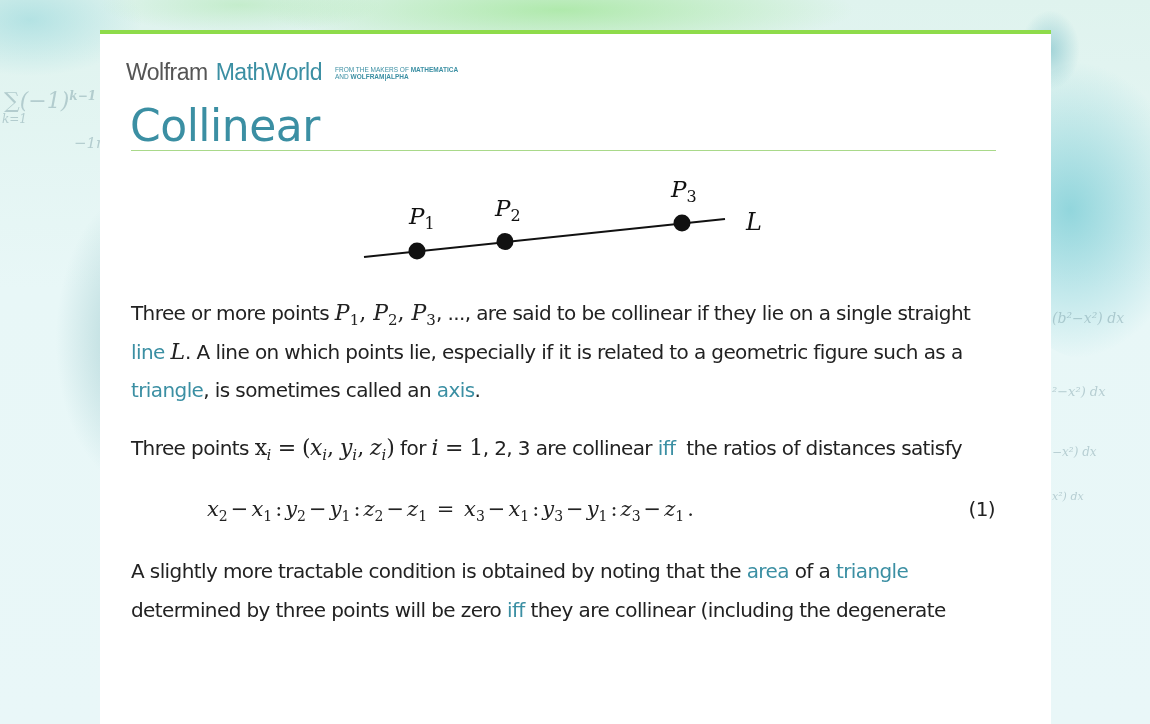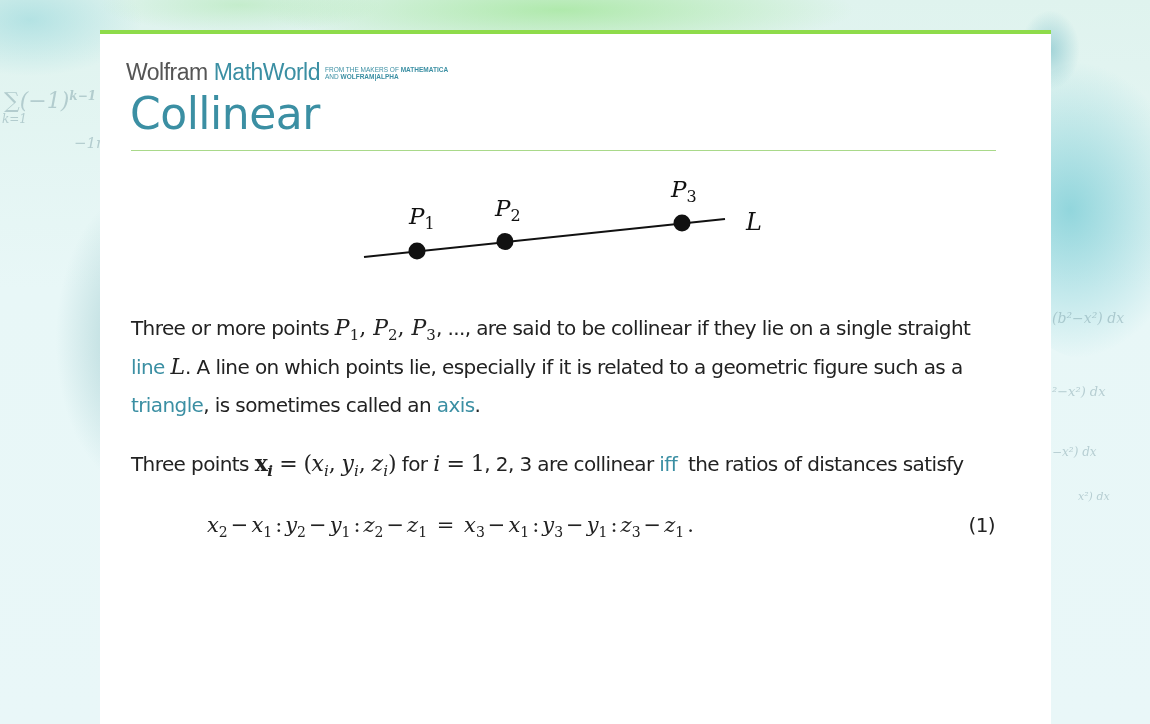--- a/index.html
+++ b/index.html
@@ -21,48 +21,49 @@
     font-family: "DejaVu Serif", serif; font-style: italic; white-space: nowrap;
   }
   .blob { position: absolute; border-radius: 50%; }
   .panel {
     position: absolute; left: 100px; top: 30px; width: 951px; height: 700px;
     background: #ffffff; border-top: 4px solid #8edb4a;
   }
   .brand {
     position: absolute; left: 26px; top: 25px; display: flex; align-items: center;
     font-family: "Liberation Sans", sans-serif;
+    gap: 8px;
   }
   .brand-wolfram { font-size: 23px; color: #555; letter-spacing: -0.5px; }
-  .brand-mathworld { font-size: 23px; color: #3b8fa3; margin-left: 6px; letter-spacing: -0.5px; }
+  .brand-mathworld { font-size: 23px; color: #3b8fa3; letter-spacing: -0.5px; }
   .brand-tag {
     margin-left: 5px; font-size: 6.5px; line-height: 7px; color: #3b8fa3; text-transform: uppercase;
   }
   .brand-tag b { font-weight: bold; }
   .title {
-    position: absolute; left: 30px; top: 54px; margin: 0;
+    position: absolute; left: 30px; top: 66px; margin: 0;
     font-family: "DejaVu Sans", sans-serif; font-weight: normal;
     font-size: 44px; color: #3b8fa3; letter-spacing: -0.5px;
   }
   .title-rule {
     position: absolute; left: 31px; top: 116px; width: 865px; height: 1px;
     background: #a9d98a;
   }
   .figure { position: absolute; left: 240px; top: 130px; width: 440px; height: 130px; }
   .content {
     position: absolute; left: 31px; top: 260px; width: 870px;
     font-family: "DejaVu Sans", sans-serif; font-size: 20px; line-height: 38.5px; color: #222;
     letter-spacing: -0.6px;
   }
-  .content p { margin: 15px 0 19px 0; }
+  .content p { margin: 0 0 19px 0; }
   .lnk { color: #3b8fa3; text-decoration: none; cursor: pointer; }
   .m { font-family: "DejaVu Serif", serif; font-style: italic; font-size: 22px; letter-spacing: 0; }
   .m sub { font-style: normal; font-size: 15px; vertical-align: -5px; line-height: 0; }
   .mr { font-family: "DejaVu Serif", serif; font-style: normal; font-size: 22px; }
-  .mb { font-family: "DejaVu Serif", serif; font-weight: bold; font-style: normal; font-size: 22px; }
+  .mb { font-family: "DejaVu Serif", serif; font-weight: normal; font-style: normal; font-size: 22px; }
   .equation {
     position: relative; height: 52px; margin: 4px 0 14px 0;
   }
   .eq-body {
     position: absolute; left: 76px; top: 4px;
     font-family: "DejaVu Serif", serif; font-style: italic; font-size: 21px; color: #222; letter-spacing: 0;
   }
   .eq-body sub { font-style: normal; font-size: 14px; vertical-align: -5px; line-height: 0; }
   .eq-body .op { font-style: normal; padding: 0 3px; }
   .eq-num { position: absolute; right: 6px; top: 4px; }
@@ -73,21 +74,21 @@
 <div class="bg">
   <div class="blob" style="left:55px; top:190px; width:120px; height:300px; background: radial-gradient(ellipse at 70% 50%, rgba(120,180,185,0.55), rgba(120,180,185,0) 70%);"></div>
   <div class="blob" style="left:990px; top:60px; width:200px; height:300px; background: radial-gradient(ellipse at 40% 50%, rgba(110,200,210,0.7), rgba(110,200,210,0) 70%);"></div>
   <div class="blob" style="left:1020px; top:10px; width:60px; height:80px; background: radial-gradient(ellipse at 50% 50%, rgba(120,190,200,0.6), rgba(120,190,200,0) 70%);"></div>
   <div class="bg-formula" style="left:4px; top:88px; font-size:22px;">∑(−1)<sup style="font-size:12px;font-weight:bold;">k−1</sup></div>
   <div class="bg-formula" style="left:2px; top:112px; font-size:12px;">k=1</div>
   <div class="bg-formula" style="left:74px; top:134px; font-size:15px;">−1n</div>
   <div class="bg-formula" style="left:1052px; top:310px; font-size:14px;">(b²−x²)  dx</div>
   <div class="bg-formula" style="left:1052px; top:384px; font-size:13px;font-style:italic;">²−x²)  dx</div>
   <div class="bg-formula" style="left:1052px; top:445px; font-size:12px;text-align:center;">−x²)  dx</div>
-  <div class="bg-formula" style="left:1052px; top:490px; font-size:11px;margin-left:26px;">x²)  dx</div>
+  <div class="bg-formula" style="left:1052px; top:490px; font-size:11px;">x²)  dx</div>
 </div>
 
 <div class="panel">
 
   <div class="brand">
     <span class="brand-wolfram">Wolfram</span>
     <span class="brand-mathworld">MathWorld</span>
     <span class="brand-tag">
       <span>FROM THE MAKERS OF </span><b>MATHEMATICA</b><br>
       <span>AND </span><b>WOLFRAM|ALPHA</b>
@@ -116,14 +117,17 @@
 
     <p>
       <span>Three points </span><span class="mb"><span>x</span><sub class="m" style="font-size:15px;vertical-align:-5px;line-height:0;">i</sub></span><span class="mr"> = (</span><span class="m"><span>x</span><sub style="font-style:italic">i</sub></span><span class="mr">, </span><span class="m"><span>y</span><sub style="font-style:italic">i</sub></span><span class="mr">, </span><span class="m"><span>z</span><sub style="font-style:italic">i</sub></span><span class="mr">)</span><span> for </span><span class="m">i</span><span class="mr"> = 1</span><span>, 2, 3</span><span> are collinear </span><a class="lnk">iff</a><span style="margin-left:5px;"> the ratios of distances satisfy</span>
     </p>
 
     <div class="equation">
       <div class="eq-body">x<sub>2</sub><span class="op">−</span>x<sub>1</sub><span class="op">:</span>y<sub>2</sub><span class="op">−</span>y<sub>1</sub><span class="op">:</span>z<sub>2</sub><span class="op">−</span>z<sub>1</sub><span class="op"> = </span>x<sub>3</sub><span class="op">−</span>x<sub>1</sub><span class="op">:</span>y<sub>3</sub><span class="op">−</span>y<sub>1</sub><span class="op">:</span>z<sub>3</sub><span class="op">−</span>z<sub>1</sub><span class="op">.</span></div>
       <span class="eq-num">(1)</span>
     </div>
 
+    <p>
+      <span>A slightly more tractable condition is obtained by noting that the </span><a class="lnk">area</a><span> of a </span><a class="lnk">triangle</a><span> determined by three points will be zero </span><a class="lnk">iff</a><span> they are collinear (including the degenerate</span>
+    </p>
   </div>
 </div>
 
 </body></html>

